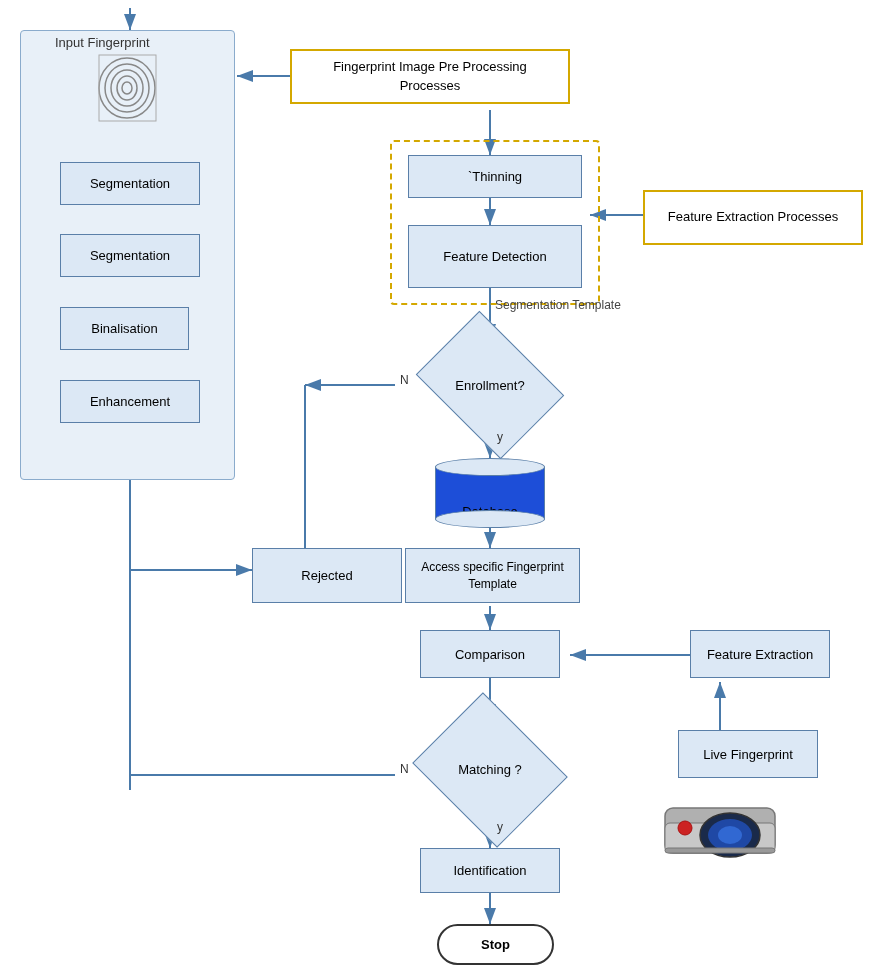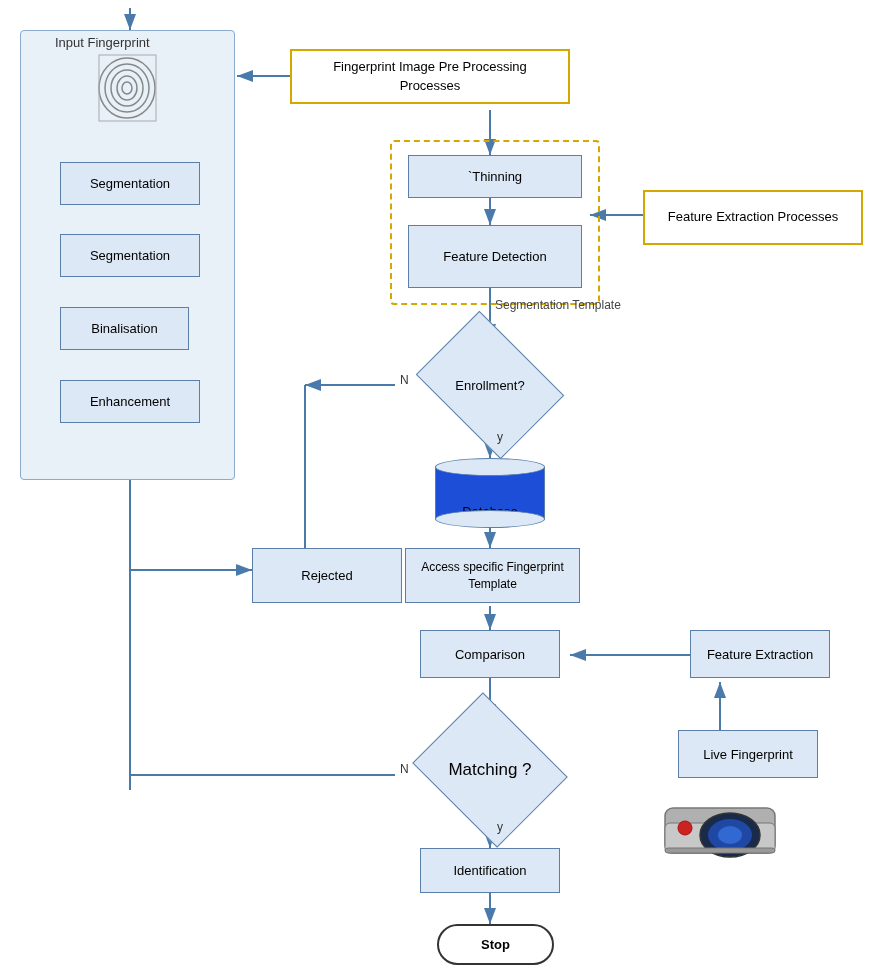--- a/index.html
+++ b/index.html
@@ -316,21 +316,21 @@
     <span>Feature Extraction</span>
   </div>
 
   <div class="box" style="left:678px; top:730px; width:140px; height:48px;">
     <span>Live Fingerprint</span>
   </div>
 
   <div class="diamond-container" style="left:430px; top:720px; width:120px; height:100px;">
     <div class="diamond"></div>
     <div class="diamond-label">
-      <span style="font-size:17px; line-height:1.3;">Matching ?</span>
+      <span style="font-size:13px; line-height:1.3;">Matching ?</span>
     </div>
   </div>
 
   <div class="group-label" style="left:400px; top:762px; font-size:12px;">N</div>
 
   <div class="group-label" style="left:497px; top:820px; font-size:12px;">y</div>
 
   <div class="box" style="left:420px; top:848px; width:140px; height:45px;">
     <span>Identification</span>
   </div>

